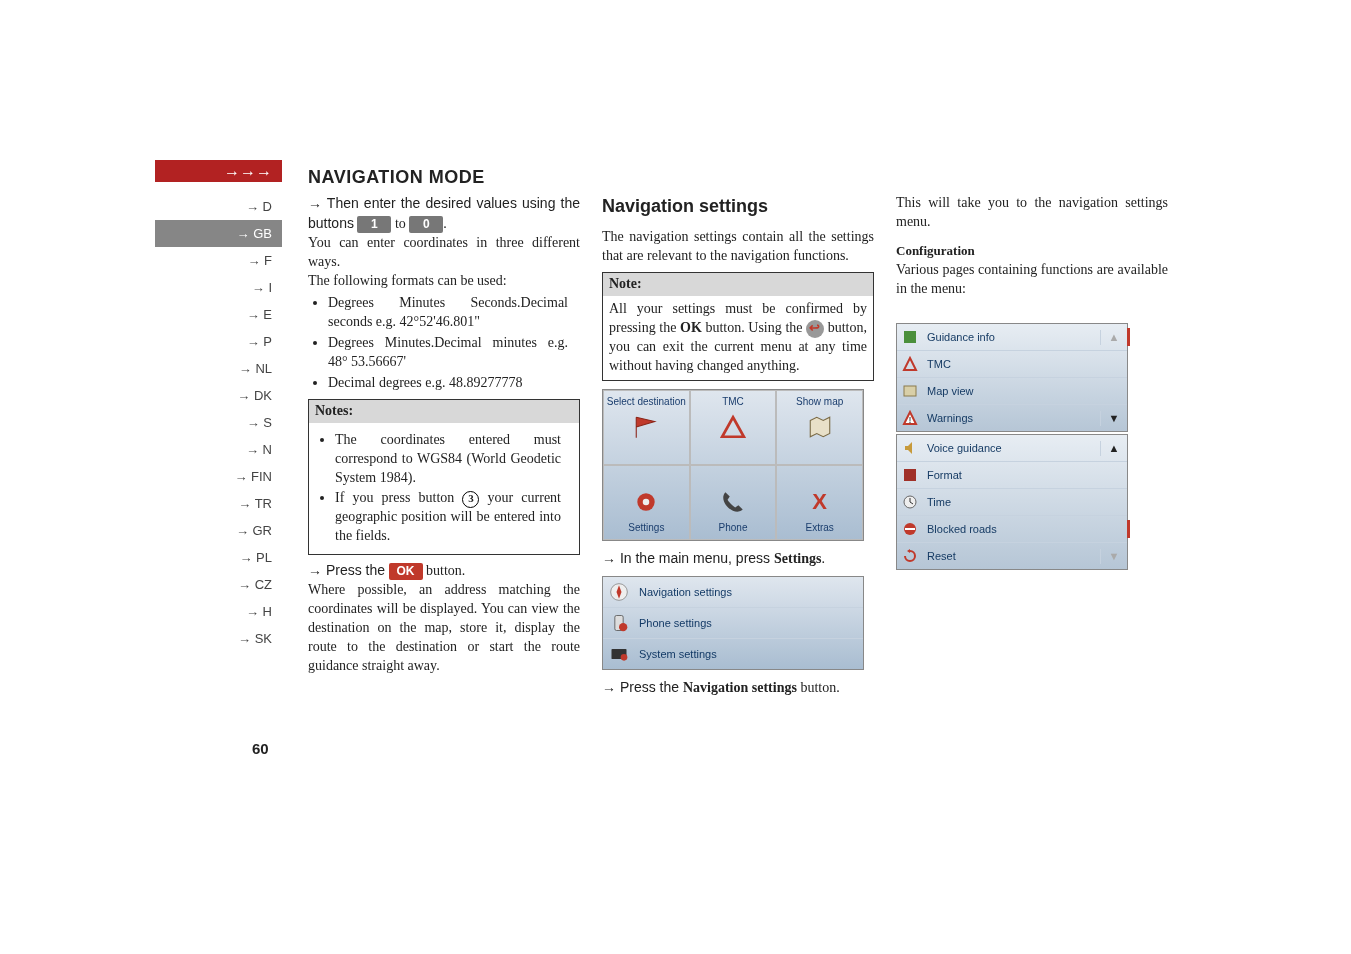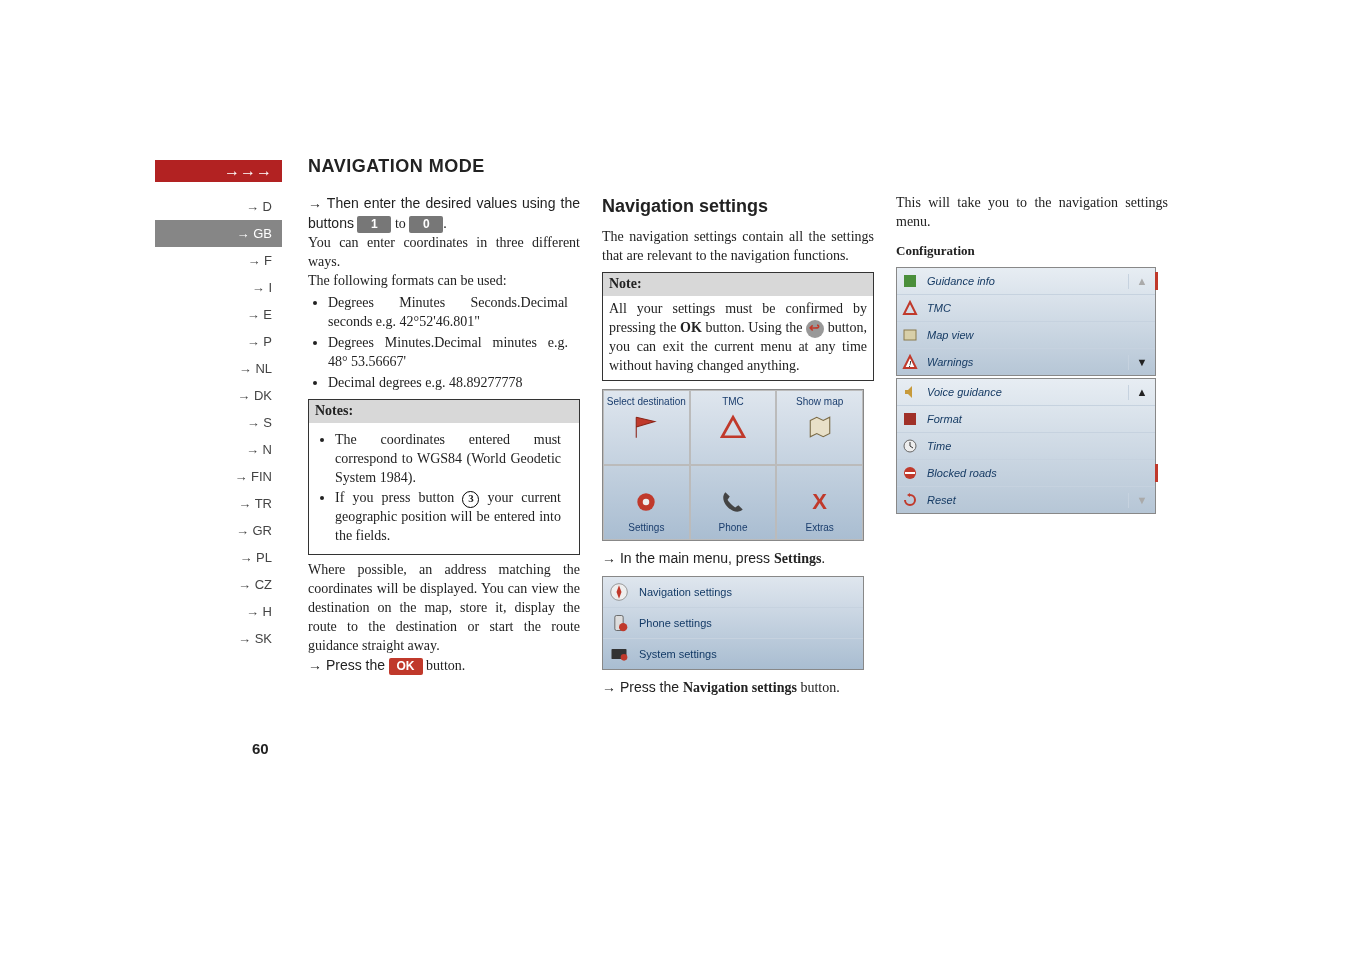--- a/index.html
+++ b/index.html
@@ -47,21 +47,21 @@
     font-size: 13px;
     color: #444;
   }
   .sidebar .item.active {
     background: #868686;
     color: #fff;
   }
   .header {
     position: absolute;
     left: 308px;
-    top: 156px;
+    top: 167px;
     font-family: Arial, sans-serif;
     font-weight: bold;
     font-size: 18px;
     letter-spacing: 0.5px;
   }
   .columns {
     position: absolute;
     left: 308px;
     top: 194px;
     width: 860px;
@@ -188,24 +188,23 @@
     align-items: center;
     height: 30px;
     font-size: 11px;
     color: #133a66;
     padding-left: 6px;
   }
   .submenu .srow .sicon { width: 20px; height: 20px; margin-right: 10px; display:flex; align-items:center; justify-content:center;}
   .submenu .srow + .srow { border-top: 1px solid #c6d2df; }
   
   .configmenu {
-    width: 260px;
-    font-family: Arial, sans-serif;
-    margin: 8px 0;
-    font-style: italic;
+    width: 232px;
+    font-family: Arial, sans-serif;
+    margin: 24px 0;
   }
   .configmenu .group {
     border: 1px solid #888;
     background: linear-gradient(#e7edf3,#b6c6d6);
   }
   .configmenu .group + .group { margin-top: 2px; }
   .configmenu .crow {
     display: flex;
     align-items: center;
     height: 26px;
@@ -289,26 +288,26 @@
           <ul>
             <li>The coordinates entered must correspond to WGS84 (World Geodetic System 1984).</li>
             <li>
               <span>If you press button</span>
               <span class="circle-num">3</span>
               <span>your current geographic position will be entered into the fields.</span>
             </li>
           </ul>
         </div>
       </div>
-      <div>Where possible, an address matching the coordinates will be displayed. You can view the destination on the map, store it, display the route to the destination or start the route guidance straight away.</div>
       <div>
         <span class="arr">→ Press the</span>
         <span class="inline-btn ok">OK</span>
         <span>button.</span>
       </div>
+      <div>Where possible, an address matching the coordinates will be displayed. You can view the destination on the map, store it, display the route to the destination or start the route guidance straight away.</div>
     </div>
 
     <div class="col">
       <h2>Navigation settings</h2>
       <div>The navigation settings contain all the settings that are relevant to the navigation functions.</div>
 
       <div class="note-box">
         <div class="note-title">Note:</div>
         <div class="note-body">
           <span>All your settings must be confirmed by pressing the </span><b>OK</b><span> button. Using the </span><span class="back-btn"></span><span> button, you can exit the current menu at any time without having changed anything.</span>
@@ -410,20 +409,21 @@
       </div>
 
       <div>
         <span class="arr">→ Press the </span><b>Navigation settings</b><span> button.</span>
       </div>
     </div>
 
     <div class="col">
       <div>This will take you to the navigation settings menu.</div>
       <h3>Configuration</h3>
+      <div>Various pages containing functions are available in the menu:</div>
 
       <div class="configmenu">
         <div class="group">
           <div class="crow">
             <span class="cicon">
                 <svg width="16" height="16">
                   <rect x="2" y="2" width="12" height="12" fill="#4a8f3b"></rect>
                 </svg>
               </span>
             <span class="clabel">Guidance info</span>

